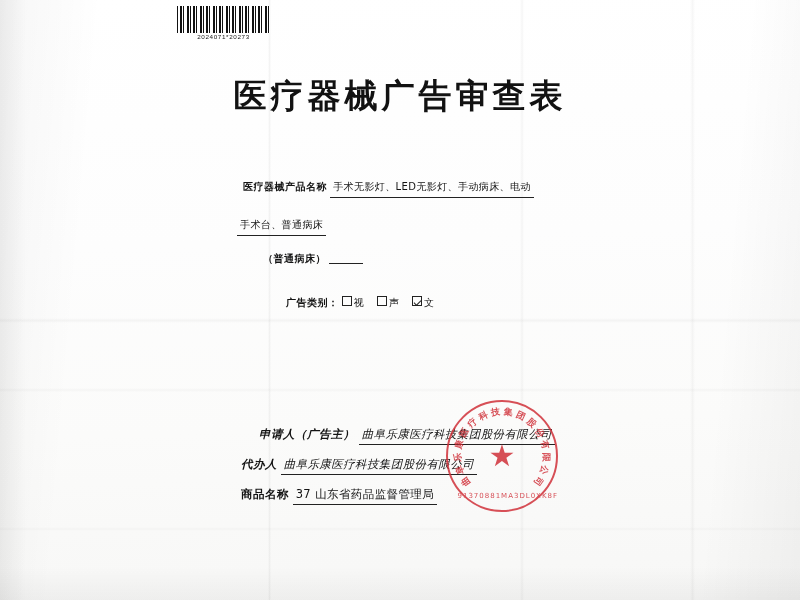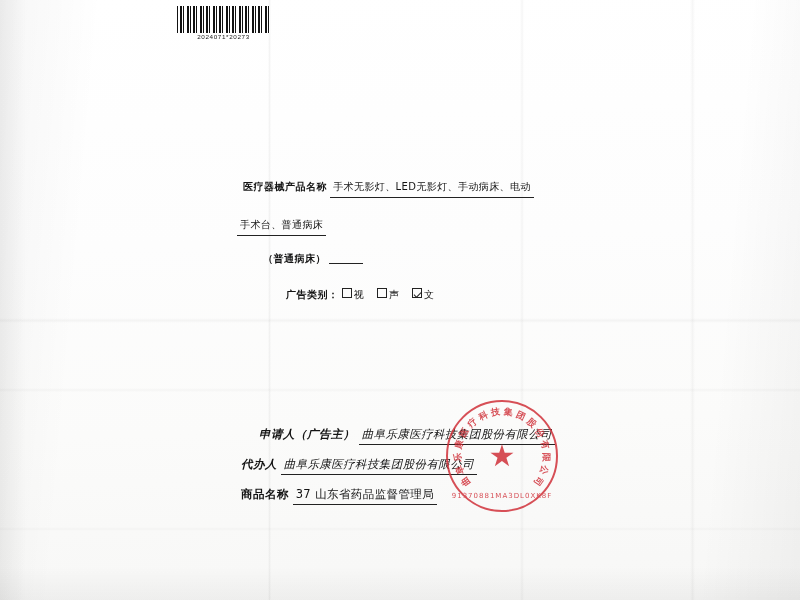--- a/index.html
+++ b/index.html
@@ -116,21 +116,21 @@
     border-bottom: 1px solid #222;
     display: inline-block;
     width: 34px;
     height: 12px;
     vertical-align: -2px;
   }
 
   .r1 { position: absolute; left: 243px; top: 0; }
   .r2 { position: absolute; left: 237px; top: 38px; }
   .r3 { position: absolute; left: 263px; top: 72px; }
-  .r4 { position: absolute; left: 286px; top: 108px; }
+  .r4 { position: absolute; left: 286px; top: 116px; }
 
   .checkbox {
     display: inline-block;
     width: 8px;
     height: 8px;
     border: 1px solid #222;
     margin-right: 2px;
     vertical-align: 0px;
     position: relative;
   }
@@ -204,21 +204,21 @@
     font-size: 9px;
     font-weight: bold;
     color: #cf2a33;
     transform-origin: 0 0;
   }
   .seal-bottom {
     position: absolute;
     left: 0;
     right: 0;
     bottom: 12px;
-    text-align: center;
+    text-align: right;
     font-size: 7px;
     color: #cf2a33;
     letter-spacing: 1px;
     font-family: "DejaVu Sans", sans-serif;
   }
 </style>
 </head>
 <body>
 
 <div class="page">
@@ -230,20 +230,21 @@
   <div class="crease crease-h2"></div>
   <div class="crease crease-h3"></div>
   <div class="crease edge-shade-left"></div>
   <div class="crease edge-shade-bottom"></div>
 
   <div class="barcode-block">
     <div class="barcode-bars"></div>
     <div class="barcode-number">2024071*20273</div>
   </div>
 
+  <div class="doc-title">医疗器械广告审查表</div>
 
   <div class="form">
 
     <div class="row r1">
       <span class="lbl">医疗器械产品名称</span>
       <span class="val">手术无影灯、LED无影灯、手动病床、电动</span>
     </div>
 
     <div class="row r2">
       <span class="val">手术台、普通病床</span>

